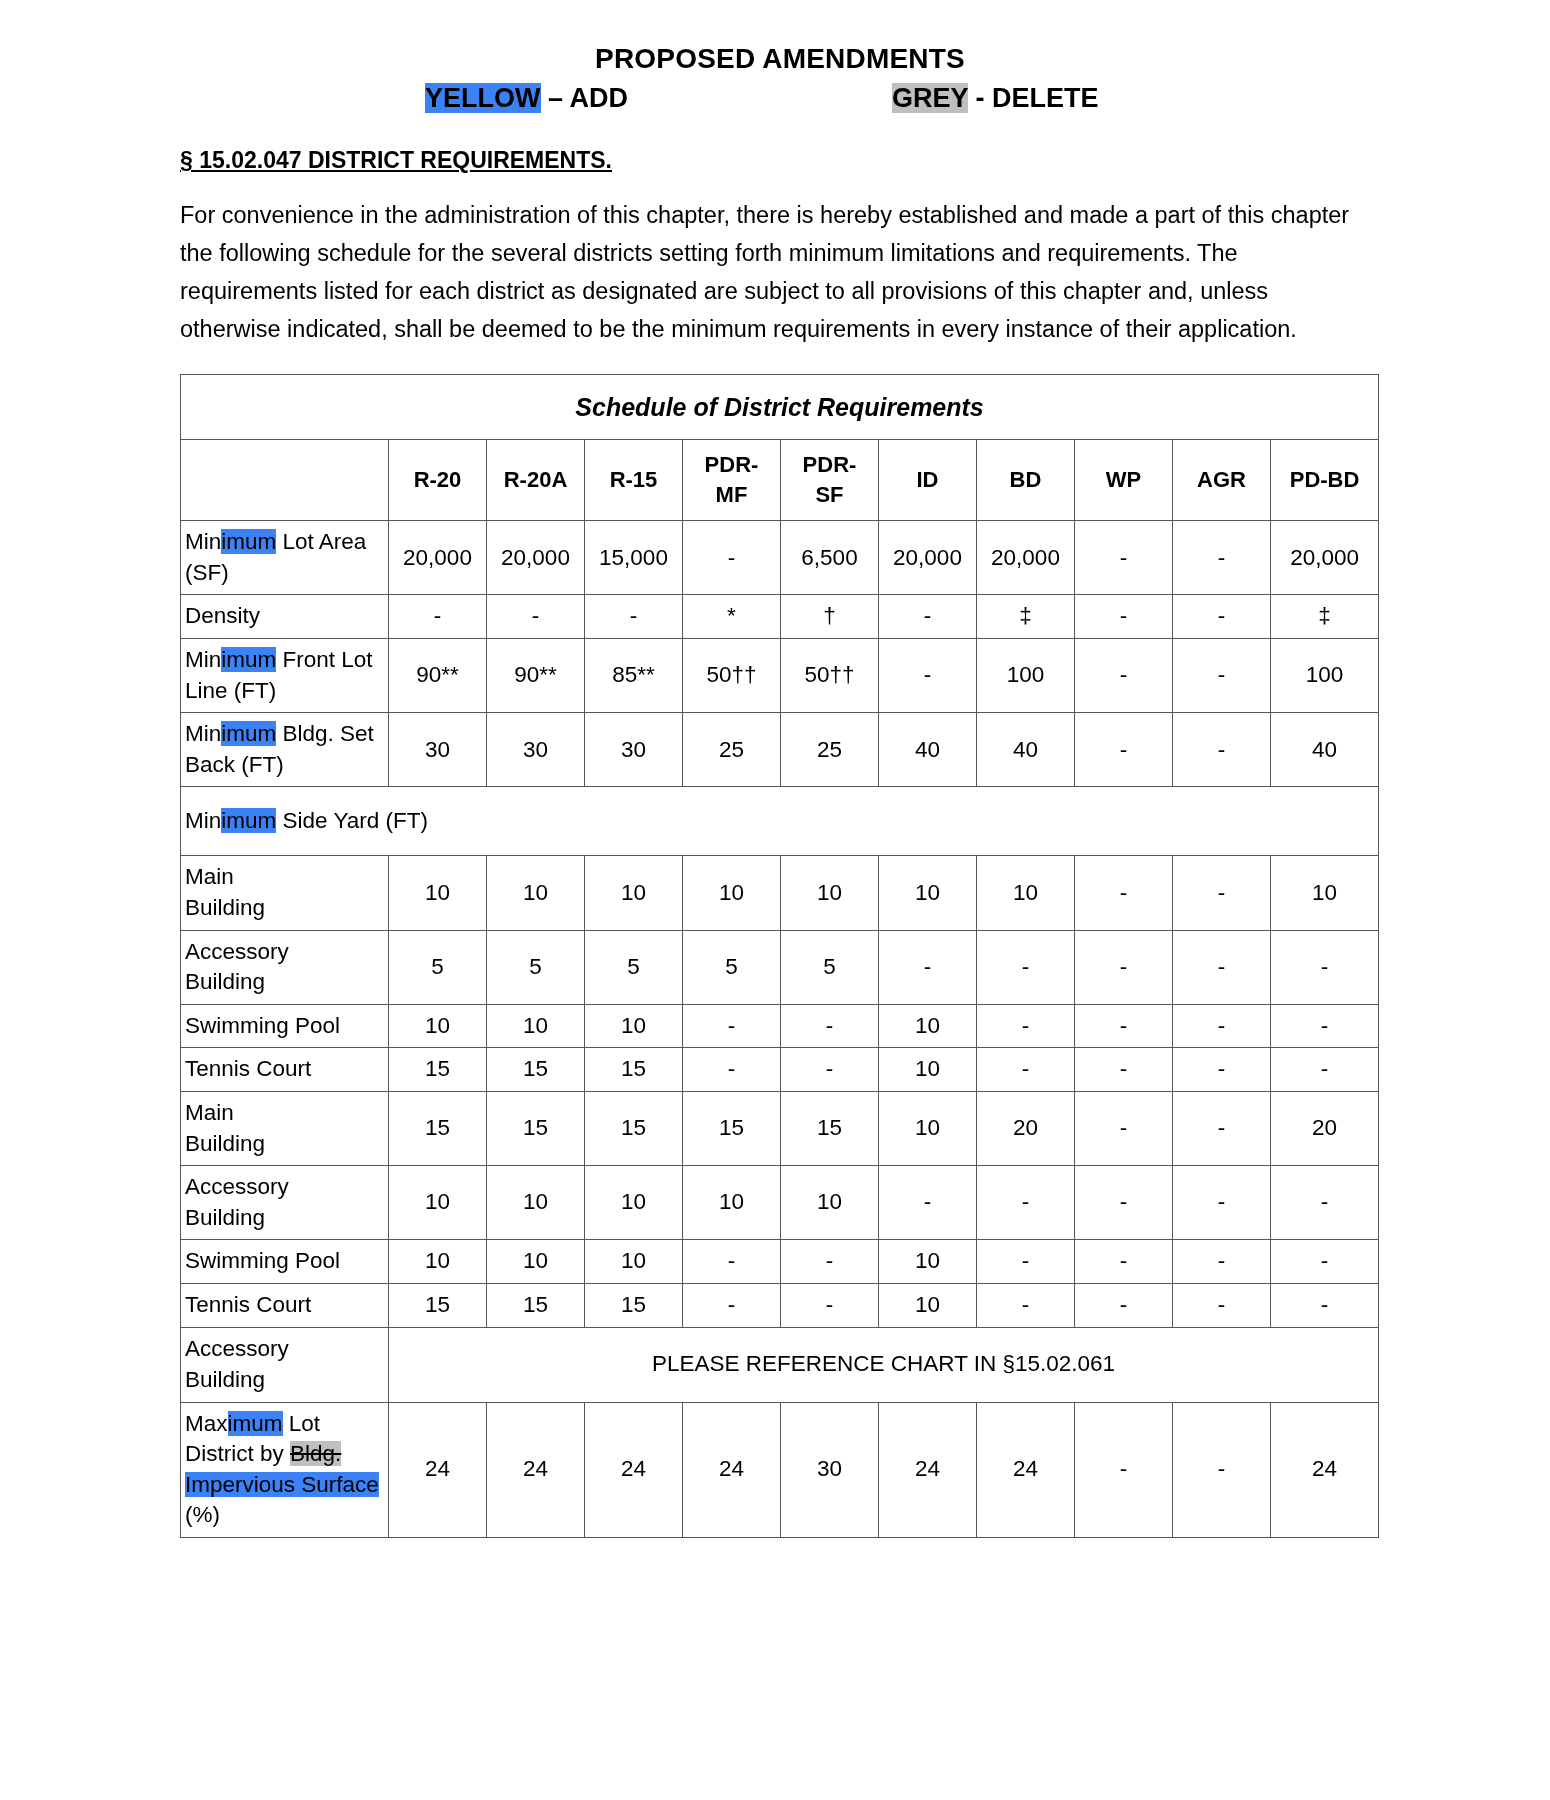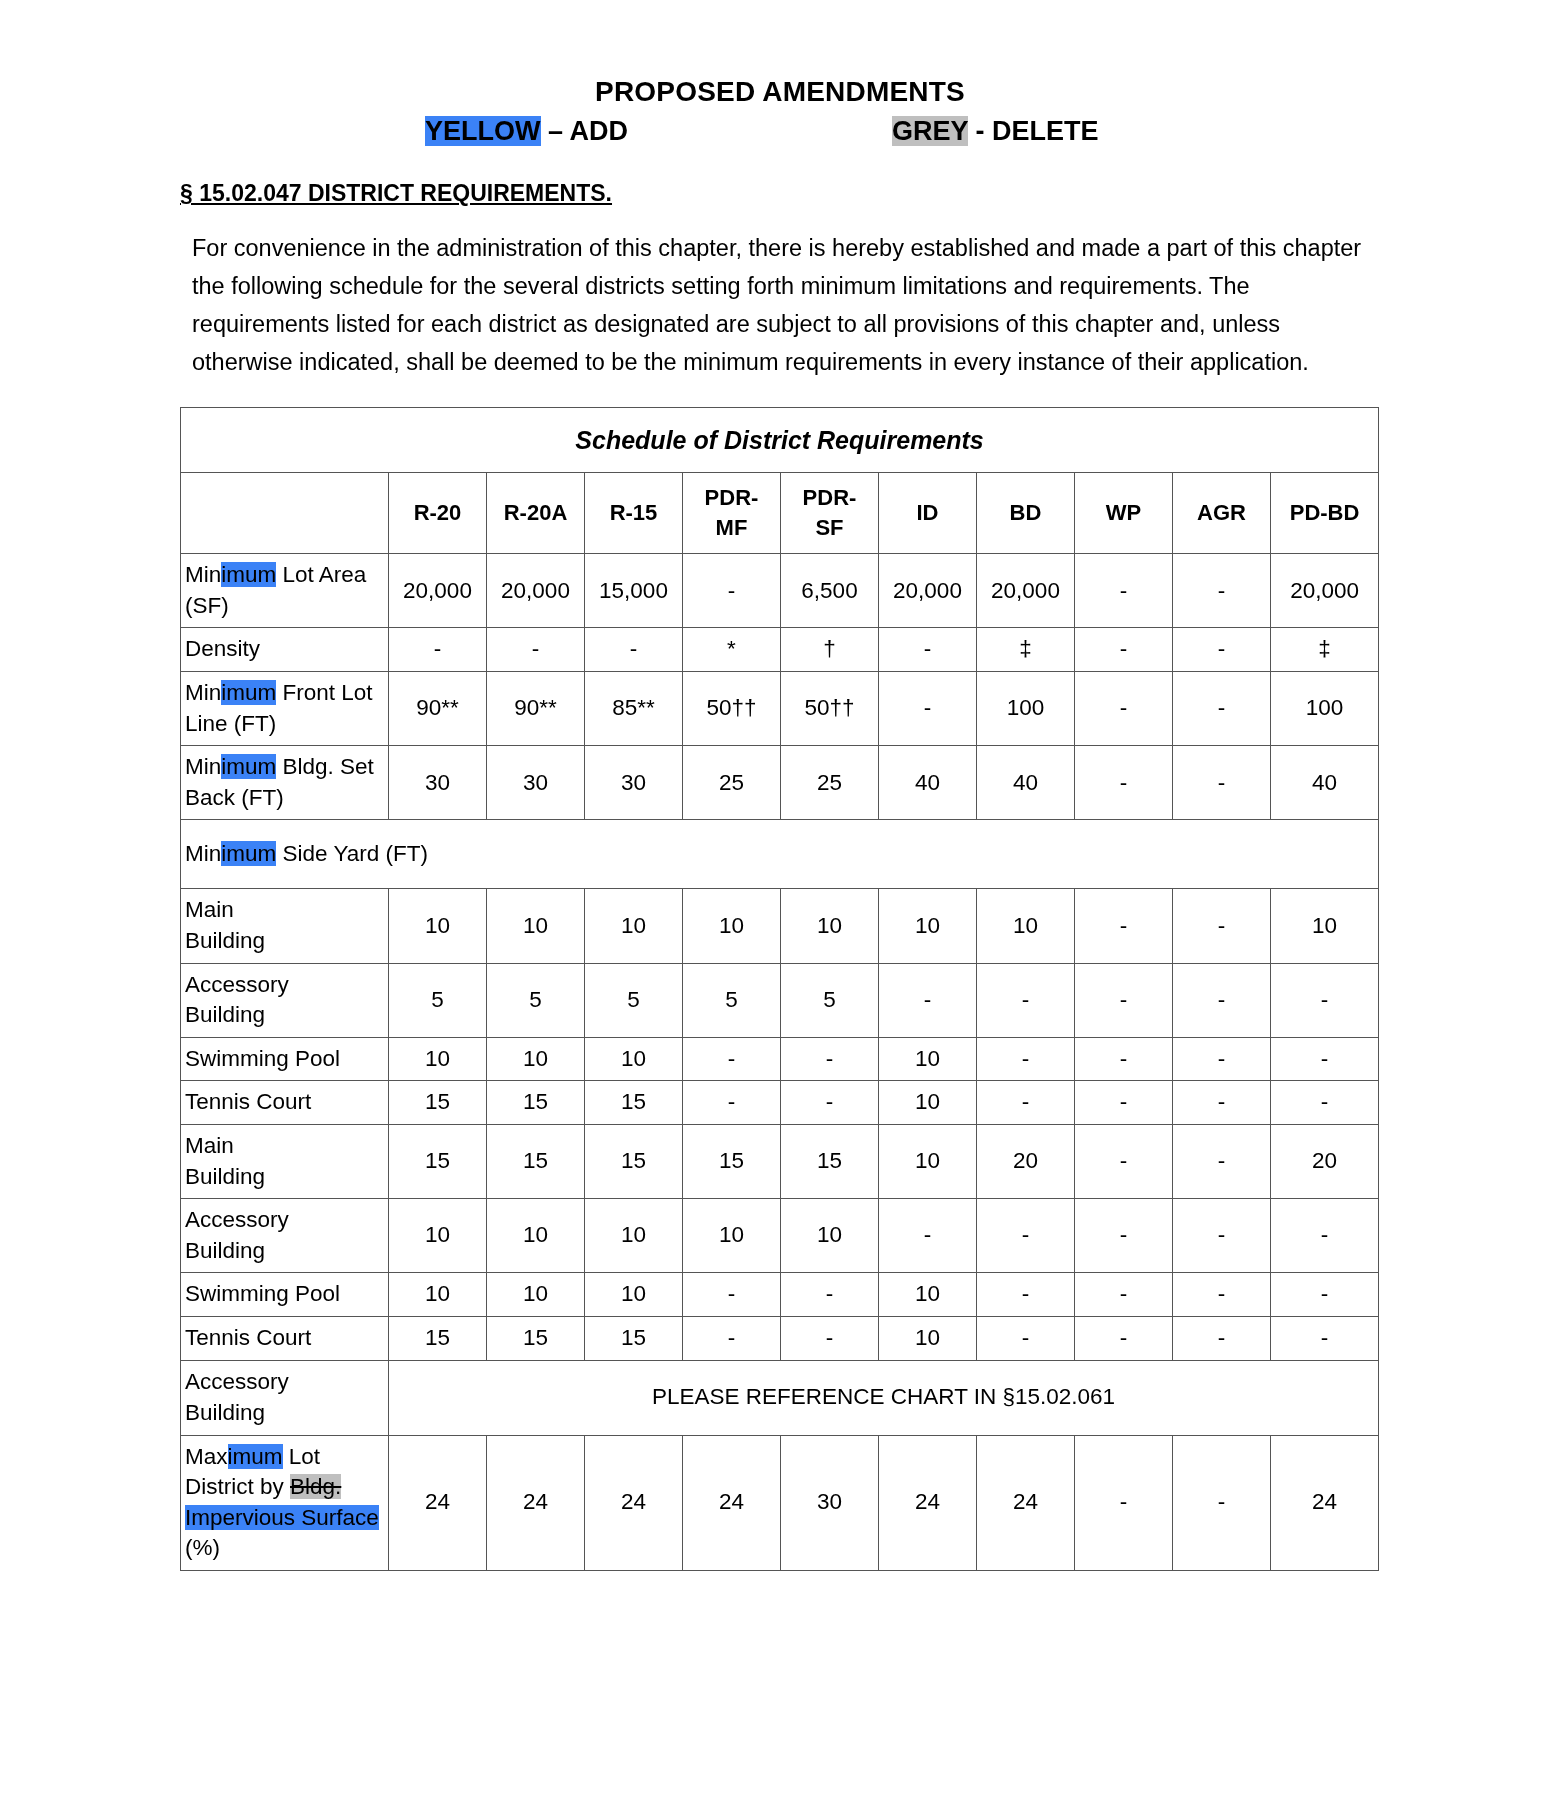--- a/index.html
+++ b/index.html
@@ -12,21 +12,21 @@
     height: 1800px;
     font-family: "Liberation Sans", sans-serif;
     color: #000000;
     -webkit-font-smoothing: antialiased;
   }
   .page {
     position: relative;
     width: 1550px;
     height: 1800px;
     box-sizing: border-box;
-    padding: 76px 180px 0 180px;
+    padding: 43px 180px 0 180px;
   }
 
   
   .doc-title {
     text-align: center;
     font-size: 28px;
     font-weight: bold;
     letter-spacing: 0.2px;
     margin: 0 0 8px 0;
     padding-left: 10px;
@@ -56,21 +56,21 @@
   .section-head {
     font-size: 23px;
     font-weight: bold;
     margin: 24px 0 0 0;
     text-decoration: underline;
   }
 
   .body-par {
     font-size: 23.5px;
     line-height: 1.62;
-    margin: 22px 0 0 12px;
+    margin: 22px 0 0 0;
     text-align: left;
   }
 
   
   table.schedule {
     width: 1190px;
     border-collapse: collapse;
     margin-top: 26px;
     table-layout: fixed;
     font-size: 21px;

